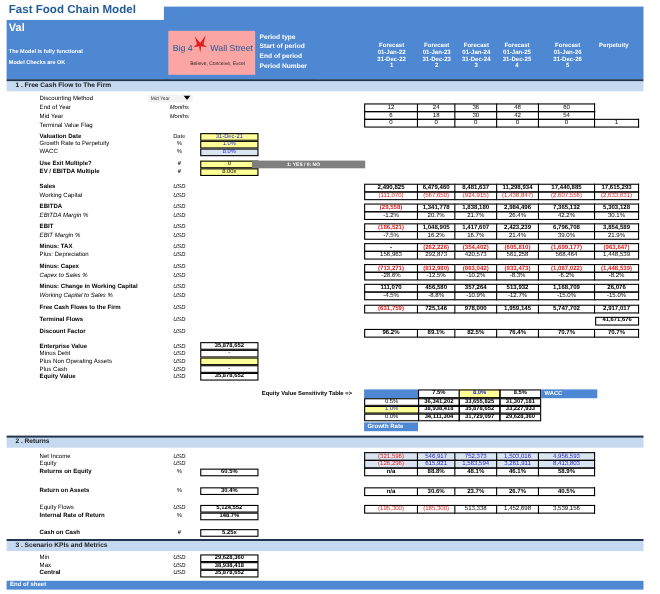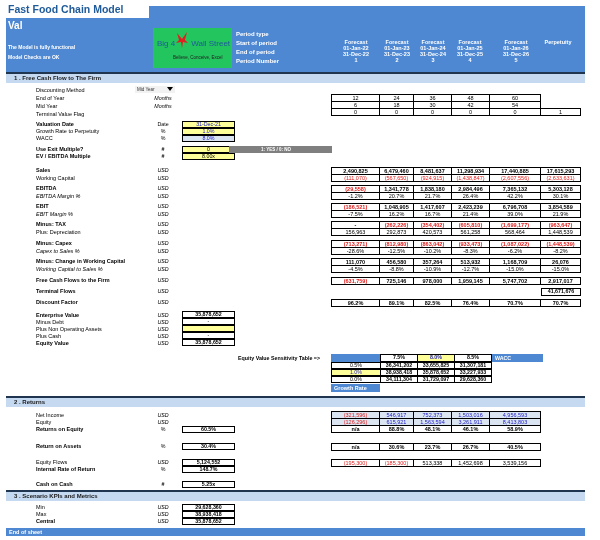--- a/index.html
+++ b/index.html
@@ -5,21 +5,21 @@
   * { box-sizing: border-box; margin: 0; padding: 0; }
   body { width: 600px; height: 540px; background: #fff; font-family: "Liberation Sans", sans-serif; font-size: 6px; color: #000; position: relative; overflow: hidden; }
   .abs { position: absolute; }
   .title-bar { left: 6px; top: 0; width: 143px; height: 18px; background: #fff; }
   .title-text { left: 8px; top: 3px; font-size: 10.5px; font-weight: bold; color: #1f5a99; }
   .header { left: 6px; top: 18px; width: 281px; height: 54px; background: #4e88d3; }
   .header-right { left: 148px; top: 6px; width: 437px; height: 66px; background: #4e88d3; }
   .val-text { left: 8px; top: 20px; font-size: 10px; font-weight: bold; color: #fff; }
   .func-text { left: 8px; top: 44px; font-size: 5px; font-weight: bold; color: #fff; }
   .checks-text { left: 8px; top: 54px; font-size: 5px; font-weight: bold; color: #fff; }
-  .logo { left: 153px; top: 28px; width: 79px; height: 40px; background: #22c55e; }
+  .logo { left: 153px; top: 28px; width: 79px; height: 40px; background: #fca5a5; }
   .logo-main { position:absolute; left: 4px; top: 11px; font-size: 8px; color: #1f5a99; white-space: nowrap; }
   .logo-sub { position:absolute; left: 20px; top: 27px; font-size: 4.5px; color: #222; white-space: nowrap; }
   .logo-bird { position:absolute; left: 22px; top: 3px; width: 14px; height: 18px; }
   .hdr-label { font-size: 6px; font-weight: bold; color: #fff; left: 236px; }
   .hdr-col { font-size: 5.5px; font-weight: bold; color: #fff; text-align: center; width: 40px; }
   .dark-line { left: 6px; height: 2px; width: 579px; background: #1f3550; }
   .section { left: 6px; width: 579px; height: 9px; background: #c5d9f1; font-size: 6px; font-weight: bold; padding-left: 8px; line-height: 9px; color: #1a1a1a; }
   .lbl { left: 36px; font-size: 5.5px; white-space: nowrap; }
   .b { font-weight: bold; }
   .i { font-style: italic; }

